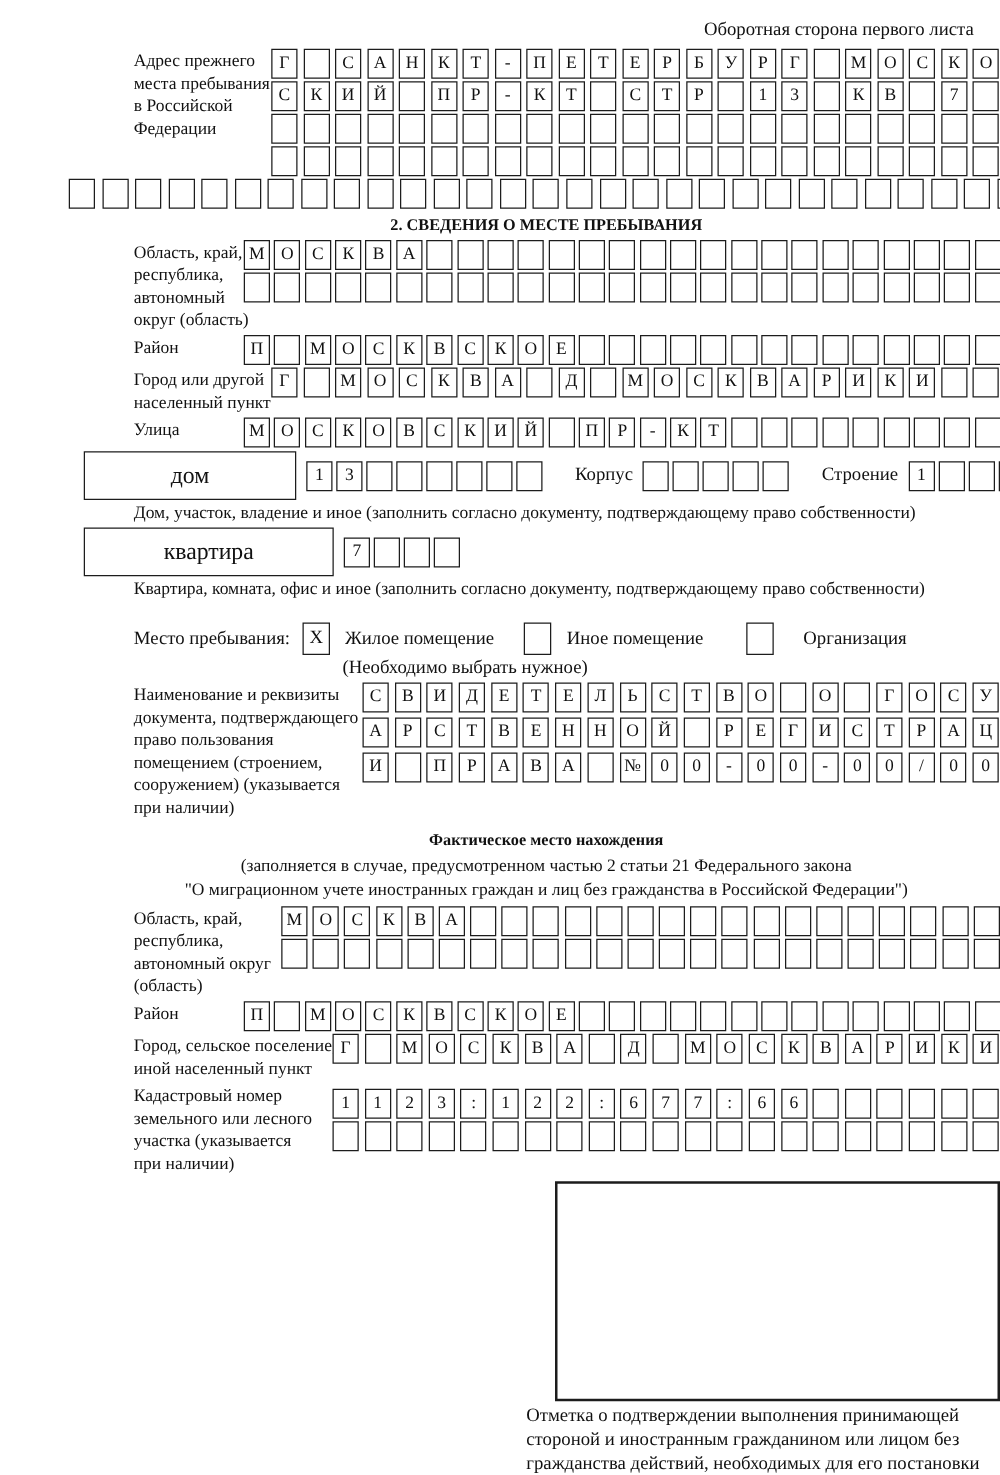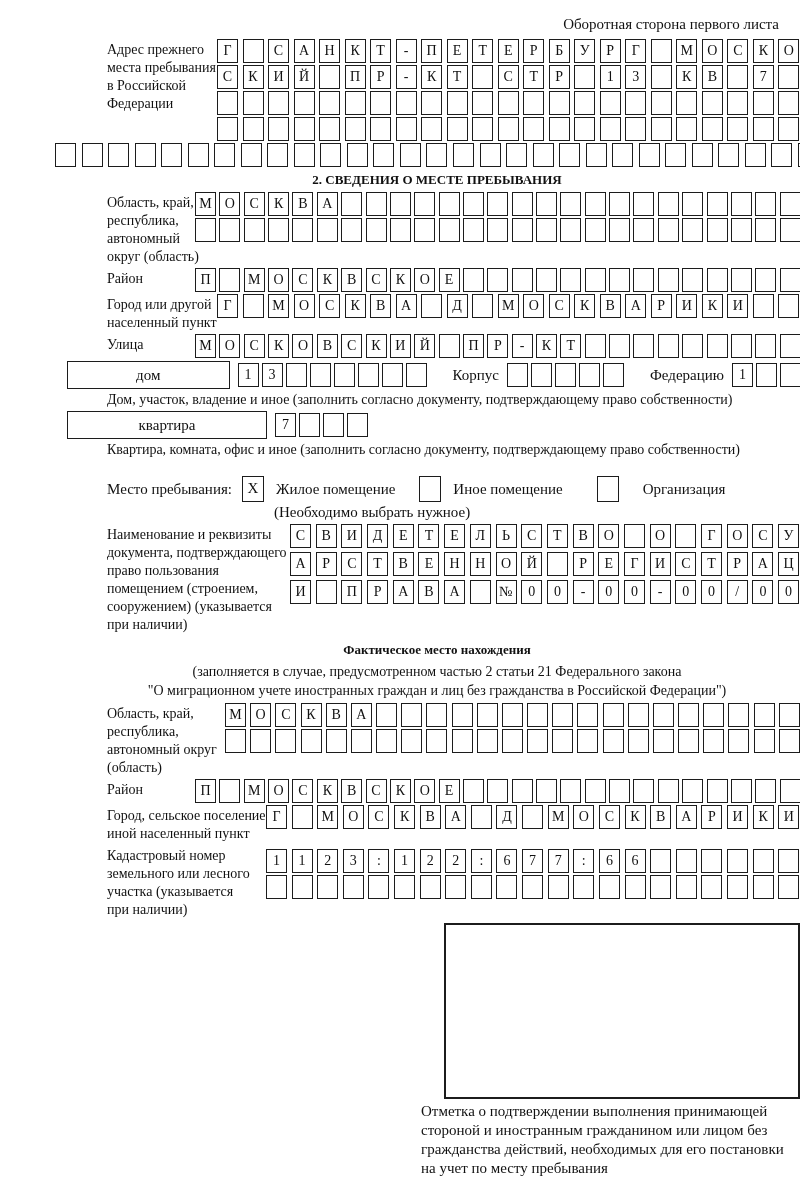--- a/index.html
+++ b/index.html
@@ -33,22 +33,22 @@
   .cap{
     text-align:center;font-size:13px;line-height:16px;margin-top:1px;
     white-space:pre-line;
   }
   .cap-left{font-size:14px;line-height:17px;margin:1px 0 3px 58px;}
   .sec-title{
     text-align:center;font-weight:bold;font-size:13px;margin:5px 0 4px 0;
   }
   .inline-row{display:flex;align-items:center;margin:3px 0 2px 18px;}
   .label-box{
-    box-sizing:border-box;border:1.6px solid #1c1c1c;height:28px;
-    display:flex;align-items:center;justify-content:center;font-size:15px;
+    box-sizing:border-box;border:1.6px solid #1c1c1c;height:39px;
+    display:flex;align-items:center;justify-content:center;font-size:19px;
   }
   .lb-dom{width:170px;margin-right:8px;}
   .lb-kv{width:200px;margin-right:8px;}
   .mid-label{font-size:15px;margin:0 8px 0 26px;}
   .chk-row{display:flex;align-items:center;margin:18px 0 0 58px;font-size:15px;}
   .chk{
     box-sizing:border-box;width:22px;height:26px;border:1.6px solid #1c1c1c;
     text-align:center;line-height:23px;font-size:15px;margin:0 12px 0 10px;
   }
   .chk-note{margin:2px 0 2px 225px;font-size:15px;}
@@ -397,21 +397,21 @@
           <div class="cell"></div>
         </div>
       <div class="mid-label">Корпус</div>
       <div class="cells-tight">
           <div class="cell"></div>
           <div class="cell"></div>
           <div class="cell"></div>
           <div class="cell"></div>
           <div class="cell"></div>
         </div>
-      <div class="mid-label">Федерацию</div>
+      <div class="mid-label">Строение</div>
       <div class="cells-tight">
           <div class="cell">1</div>
           <div class="cell"></div>
           <div class="cell"></div>
           <div class="cell"></div>
         </div>
     </div>
     <div class="cap-left">Дом, участок, владение и иное (заполнить согласно документу, подтверждающему право собственности)</div>
 
     <div class="inline-row">

